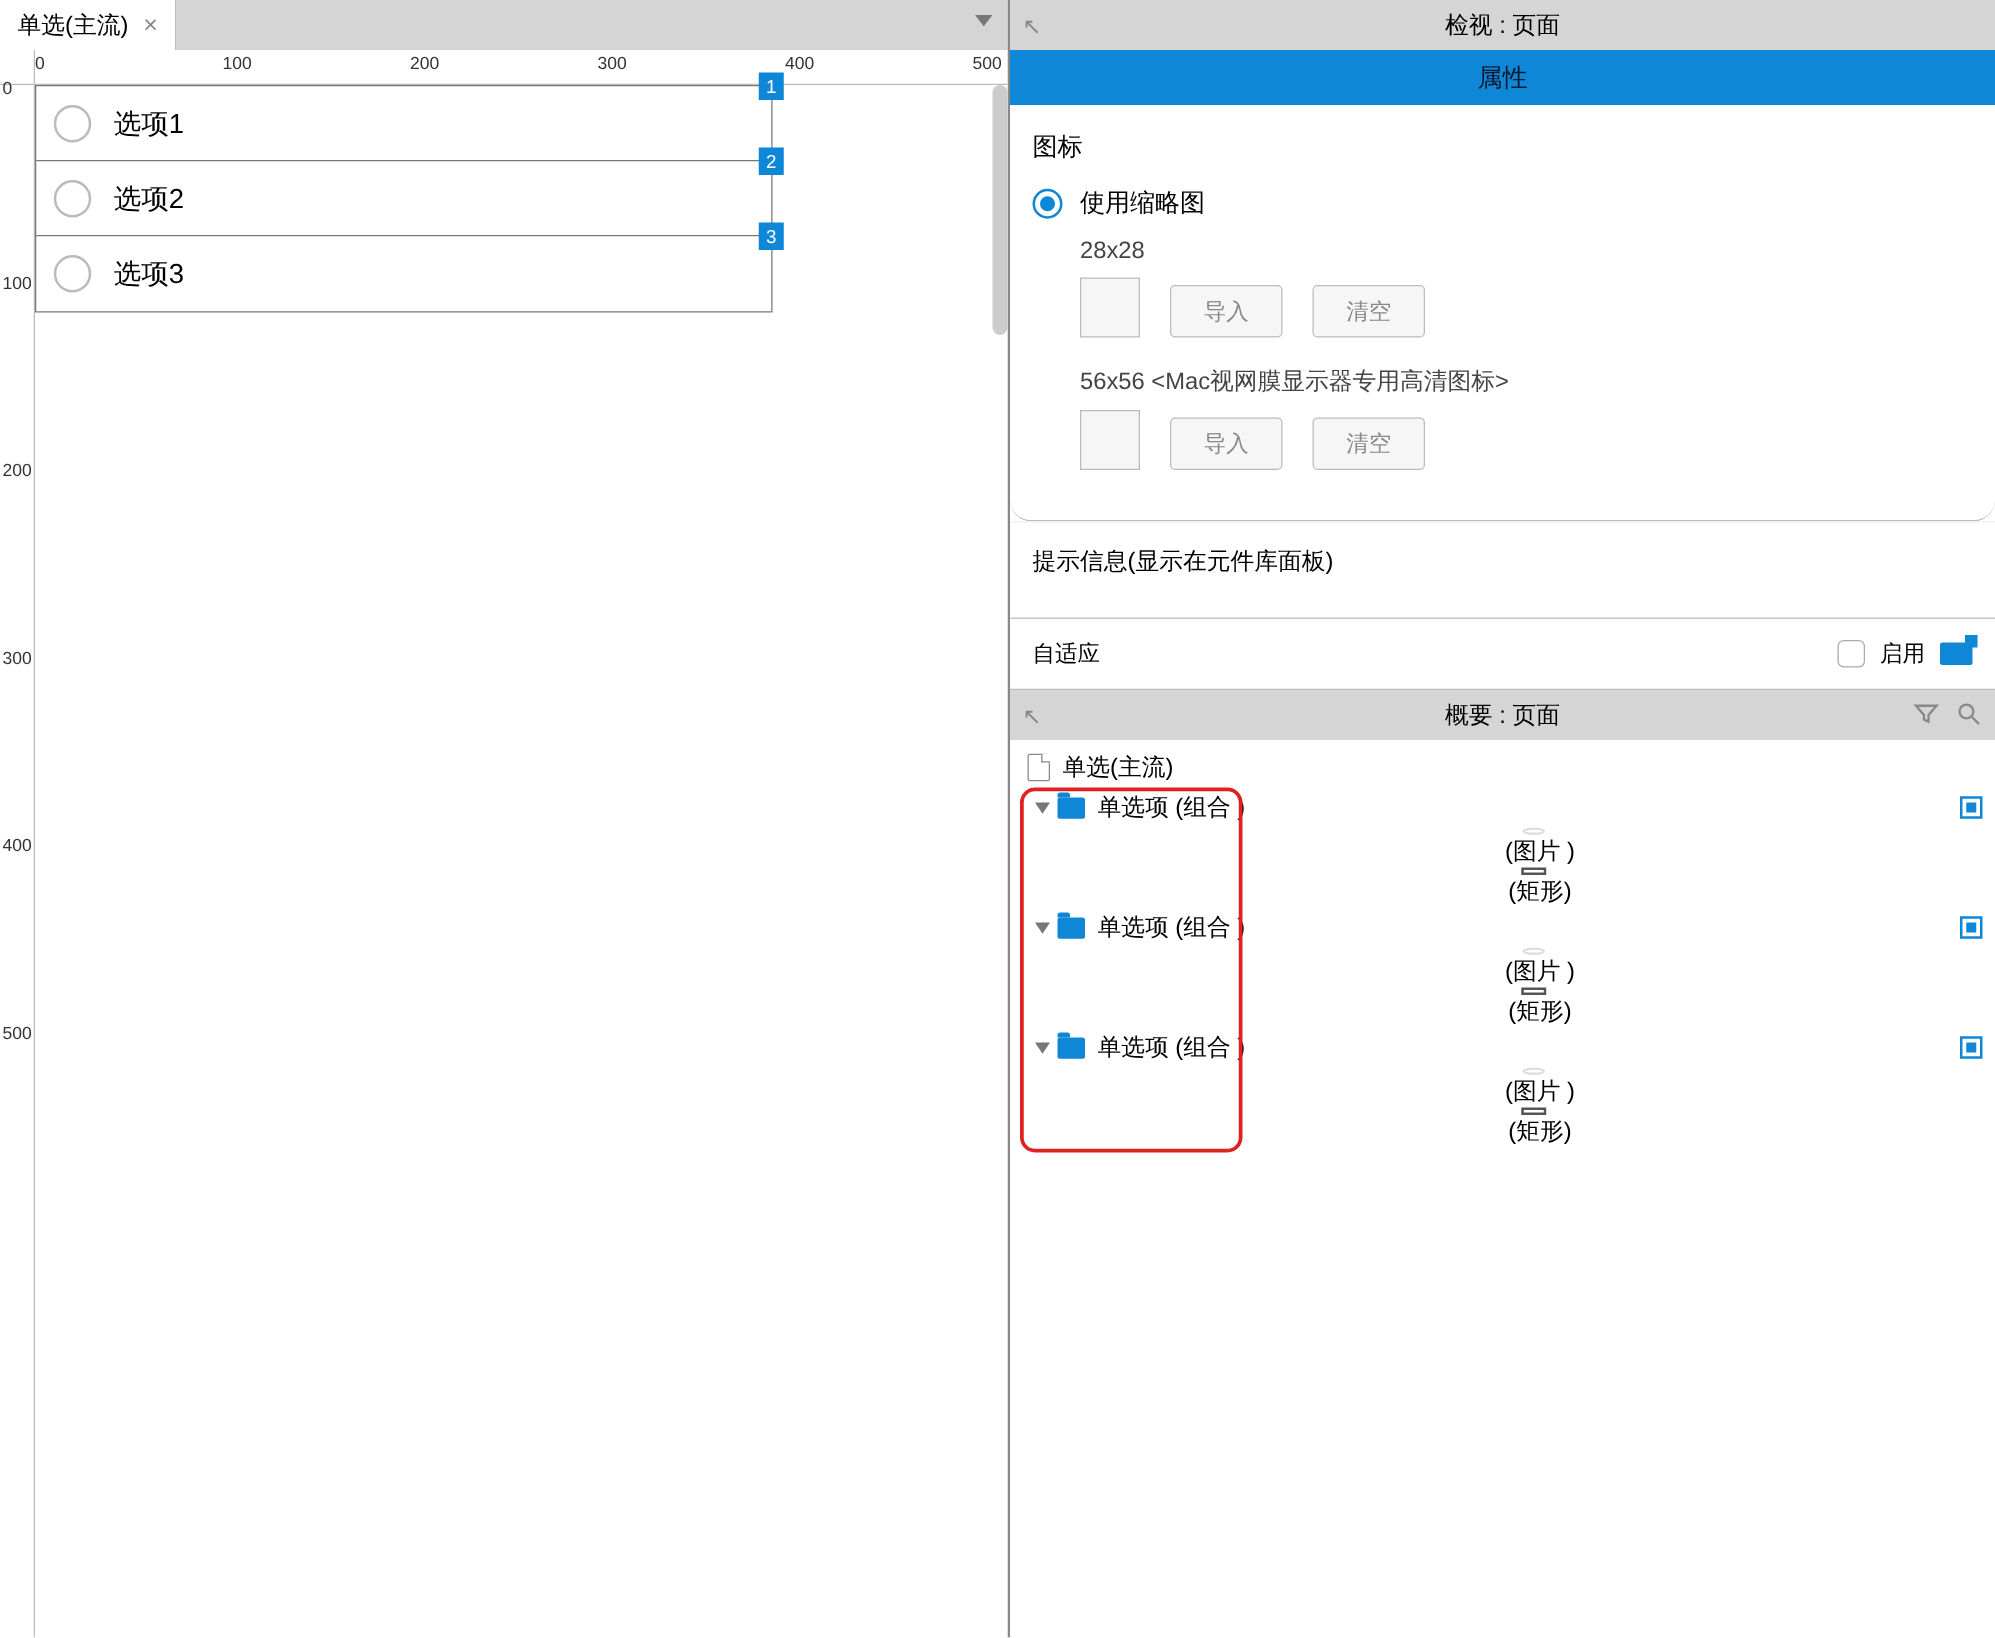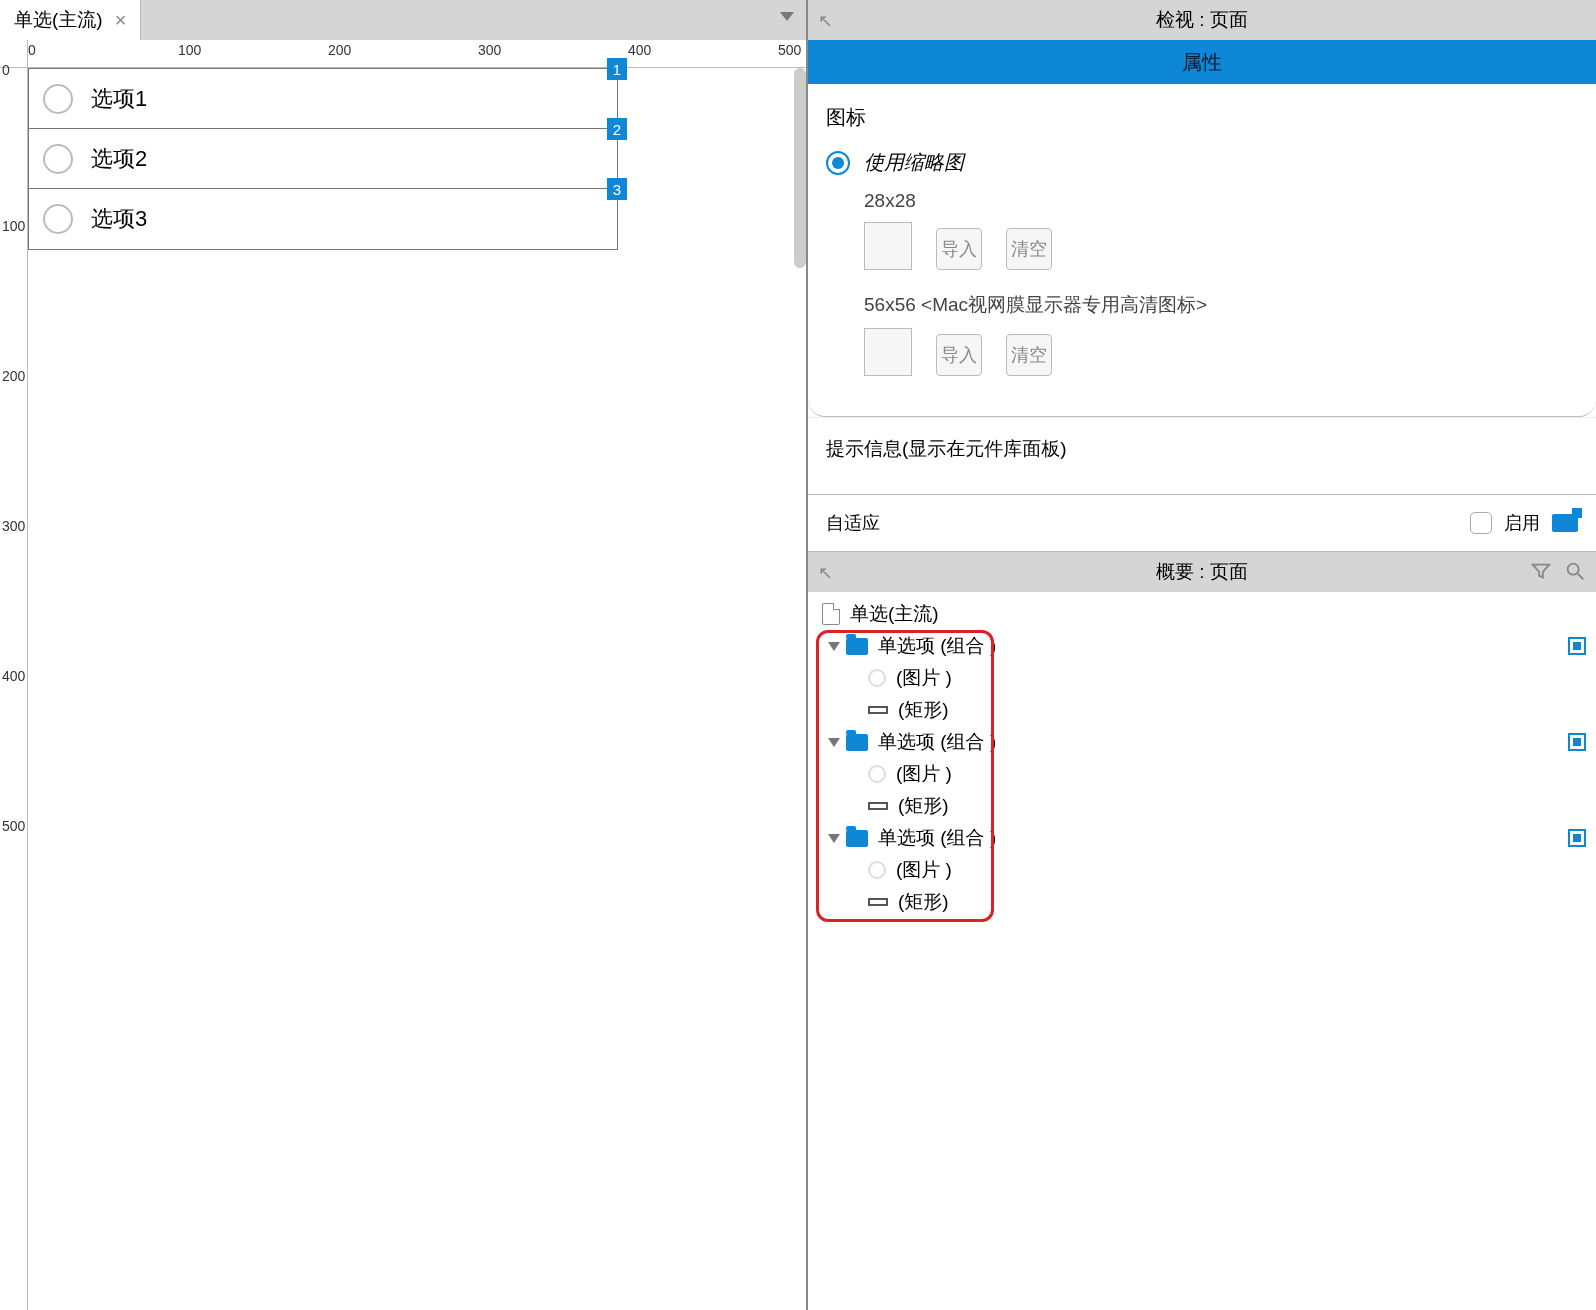--- a/index.html
+++ b/index.html
@@ -43,30 +43,30 @@
   .panel-header .filter-icon { right: 44px; }
   .panel-header .search-icon { right: 10px; }
 
   .insp-tabs { display: flex; height: 44px; }
   .insp-tab { flex: 1; display: flex; align-items: center; justify-content: center; font-size: 20px; cursor: pointer; border-bottom: 1px solid #bbb; }
   .insp-tab.active { background: #0d87d6; color: #0f172a; border-bottom: none; }
   .insp-tab.inactive { background: #f0f0f0; color: #333; }
 
   .insp-body { padding: 20px 18px 18px 18px; border-bottom: 1px solid #bbb; border-radius: 17px; }
   .section-title { font-size: 20px; margin-bottom: 18px; }
-  .radio-opt { display: flex; align-items: center; gap: 14px; font-size: 20px; margin-bottom: 14px; cursor: pointer; font-style: italic; }
+  .radio-opt { display: flex; align-items: center; gap: 14px; font-size: 20px; margin-bottom: 14px; cursor: pointer; }
   .radio-opt .dot { width: 24px; height: 24px; border: 2px solid #bbb; border-radius: 50%; display: flex; align-items: center; justify-content: center; }
   .radio-opt.selected .dot { border-color: #0d87d6; }
   .radio-opt.selected .dot::after { content: ''; width: 12px; height: 12px; background: #0d87d6; border-radius: 50%; }
 
   .icon-size-row { margin-left: 38px; margin-top: 8px; }
   .size-label { font-size: 19px; color: #444; margin-bottom: 10px; }
   .icon-upload-row { display: flex; align-items: flex-end; gap: 24px; margin-bottom: 22px; }
   .icon-preview { width: 48px; height: 48px; border: 1px solid #bbb; background: #f6f6f6; }
-  .btn { padding: 8px 4px; border: 1px solid #bbb; background: #f6f6f6; color: #888; font-size: 18px; cursor: pointer; border-radius: 4px; }
+  .btn { padding: 8px 26px; border: 1px solid #bbb; background: #f6f6f6; color: #888; font-size: 18px; cursor: pointer; border-radius: 4px; }
 
   .hint-section { padding: 18px; border-top: 1px solid #eee; border-bottom: 1px solid #bbb; }
   .hint-title { font-size: 19px; margin-bottom: 14px; }
   .hint-box { border: 1px solid #aaa; padding: 14px; font-size: 19px; line-height: 1.6; min-height: 76px; }
 
   .adaptive-row { display: flex; align-items: center; padding: 16px 18px; gap: 12px; border-bottom: 1px solid #bbb; }
   .adaptive-row .spacer { flex: 1; }
   .checkbox { width: 22px; height: 22px; border: 1px solid #aaa; border-radius: 5px; background: #fff; }
   .adaptive-icon { width: 26px; height: 18px; background: #0d87d6; border-radius: 2px; position: relative; }
   .adaptive-icon::after { content: ''; position: absolute; top: -6px; right: -4px; width: 10px; height: 10px; background: #0d87d6; }
@@ -80,21 +80,21 @@
   .outline-row .folder-ico { width: 22px; height: 17px; background: #0d87d6; border-radius: 2px; margin-right: 10px; position: relative; }
   .outline-row .folder-ico::before { content:''; position:absolute; top:-4px; left:0; width:10px; height:4px; background:#0d87d6; border-radius:2px 2px 0 0;}
   .outline-row .img-ico { width: 18px; height: 18px; border: 2px solid #ddd; border-radius: 50%; margin-right: 10px; }
   .outline-row .rect-ico { width: 20px; height: 8px; border: 2px solid #555; margin-right: 10px; }
   .outline-row .toggle-box { position: absolute; right: 10px; width: 18px; height: 18px; border: 2px solid #0d87d6; display:flex; align-items:center; justify-content:center;}
   .outline-row .toggle-box::after { content:''; width:8px; height:8px; background:#0d87d6;}
   .red-box { position: absolute; border: 3px solid #d22; border-radius: 12px; pointer-events: none; }
 
   .ind0 { padding-left: 14px; }
   .ind1 { padding-left: 20px; }
-  .ind2 { padding-left: 60px; }
+  .ind2 { padding-left: 60px; flex-direction: column; }
 </style>
 </head>
 <body>
 
 <div class="canvas-area">
   <div class="tabbar">
     <div class="tab">
       <span class="tab-label">单选(主流)</span>
       <span class="tab-close">×</span>
     </div>

